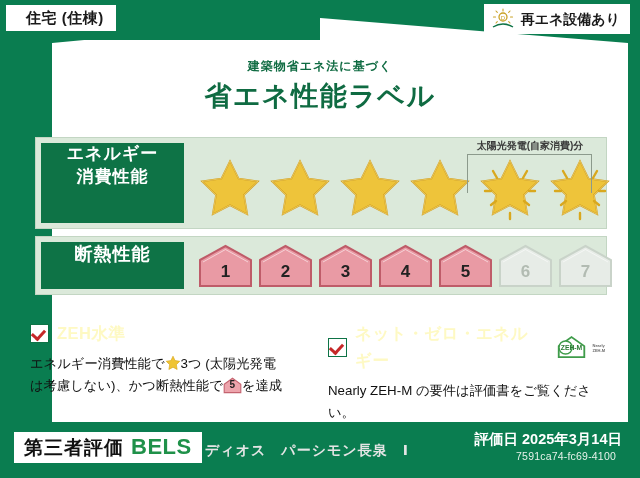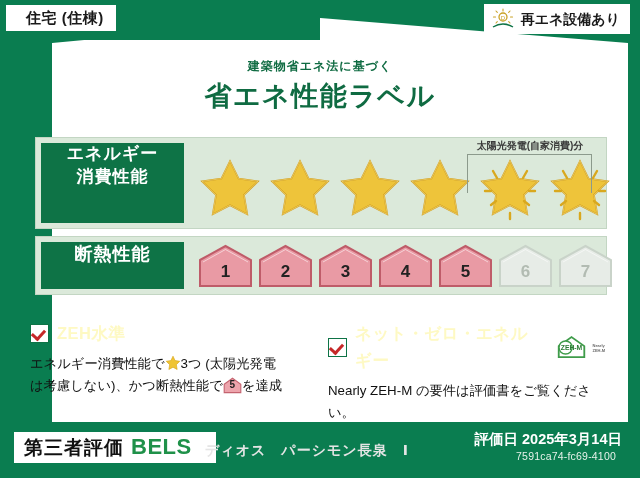--- a/index.html
+++ b/index.html
@@ -141,21 +141,21 @@
     font-size:10px;font-weight:700;color:#222;padding-bottom:1px;box-sizing:border-box;
   }
   .zehm-logo{display:inline-block;vertical-align:-8px;width:62px;height:27px;margin-left:4px;}
 
   
   .bottom{
     position:absolute;left:0;bottom:0;width:640px;height:56px;background:#0a7d50;
   }
   .bels-box{
     position:absolute;left:14px;top:10px;background:#ffffff;
-    padding:4px 24px 5px 10px;display:flex;align-items:center;gap:7px;line-height:1;
+    padding:4px 10px 5px 10px;display:flex;align-items:center;gap:7px;line-height:1;
   }
   .bels-box .ja{font-size:19px;font-weight:700;color:#111;letter-spacing:1px;}
   .bels-box .en{font-size:22px;font-weight:700;color:#1f9149;letter-spacing:.5px;}
   .bldg-name{
     position:absolute;left:205px;top:20px;color:#e5e5e5;
     font-size:14px;font-weight:700;letter-spacing:1px;white-space:nowrap;
   }
   .eval-date{
     position:absolute;right:18px;top:8px;color:#ffffff;
     font-size:14.5px;font-weight:700;text-align:right;white-space:nowrap;

